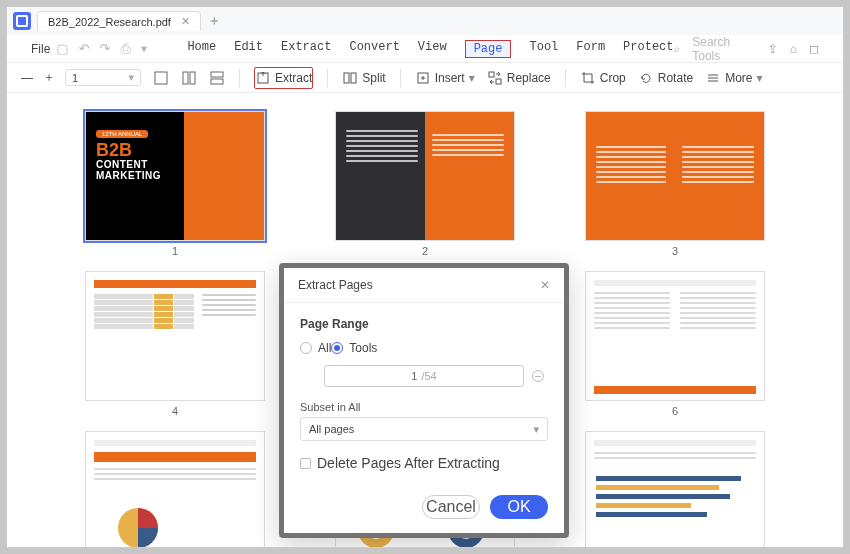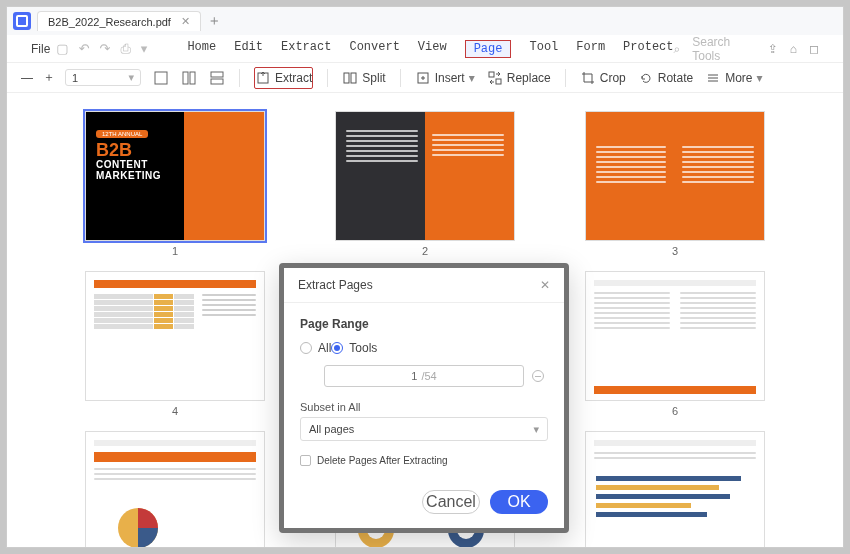--- a/index.html
+++ b/index.html
@@ -60,21 +60,21 @@
   .rdot { width:12px; height:12px; border:1px solid #bbb; border-radius:50%; position:relative;}
   .rdot.on { border-color:#3b63f0;}
   .rdot.on::after{ content:""; position:absolute; inset:2px; background:#3b63f0; border-radius:50%;}
   .range-field { display:flex; align-items:center; gap:8px; margin:0 4px 14px 24px;}
   .range-input { flex:1; border:1px solid #ccc; border-radius:3px; height:22px; display:flex; align-items:center; justify-content:center; font-size:11px; color:#666; gap:4px;}
   .range-total { color:#aaa;}
   .minus-circ { width:12px;height:12px;border:1px solid #bbb;border-radius:50%; position:relative; color:#bbb;}
   .minus-circ::after{content:"";position:absolute;left:2px;right:2px;top:5px;height:1px;background:#bbb;}
   .subset { font-size:11px; color:#555; margin-bottom:4px;}
   .sel-box { border:1px solid #ddd; border-radius:3px; height:24px; display:flex; align-items:center; justify-content:space-between; padding:0 8px; font-size:11px; margin-bottom:14px;}
-  .chk-row { display:flex; align-items:center; gap:6px; font-size:10px; margin-bottom:12px;}
+  .chk-row { display:flex; align-items:center; gap:6px; font-size:14px; margin-bottom:12px;}
   .chk { width:11px; height:11px; border:1px solid #bbb; border-radius:2px;}
   .dlg-foot{ display:flex; justify-content:flex-end; gap:10px; padding:0 16px 14px;}
   .btn{ min-width:58px; height:24px; border-radius:12px; font-size:16px; display:flex; align-items:center; justify-content:center; cursor:pointer;}
   .btn.sec{ border:1px solid #ccc; background:#fff; color:#555;}
   .btn.pri{ background:#3b63f0; color:#fff;}
 
   svg{display:block;}
 </style>
 </head>
 <body>

